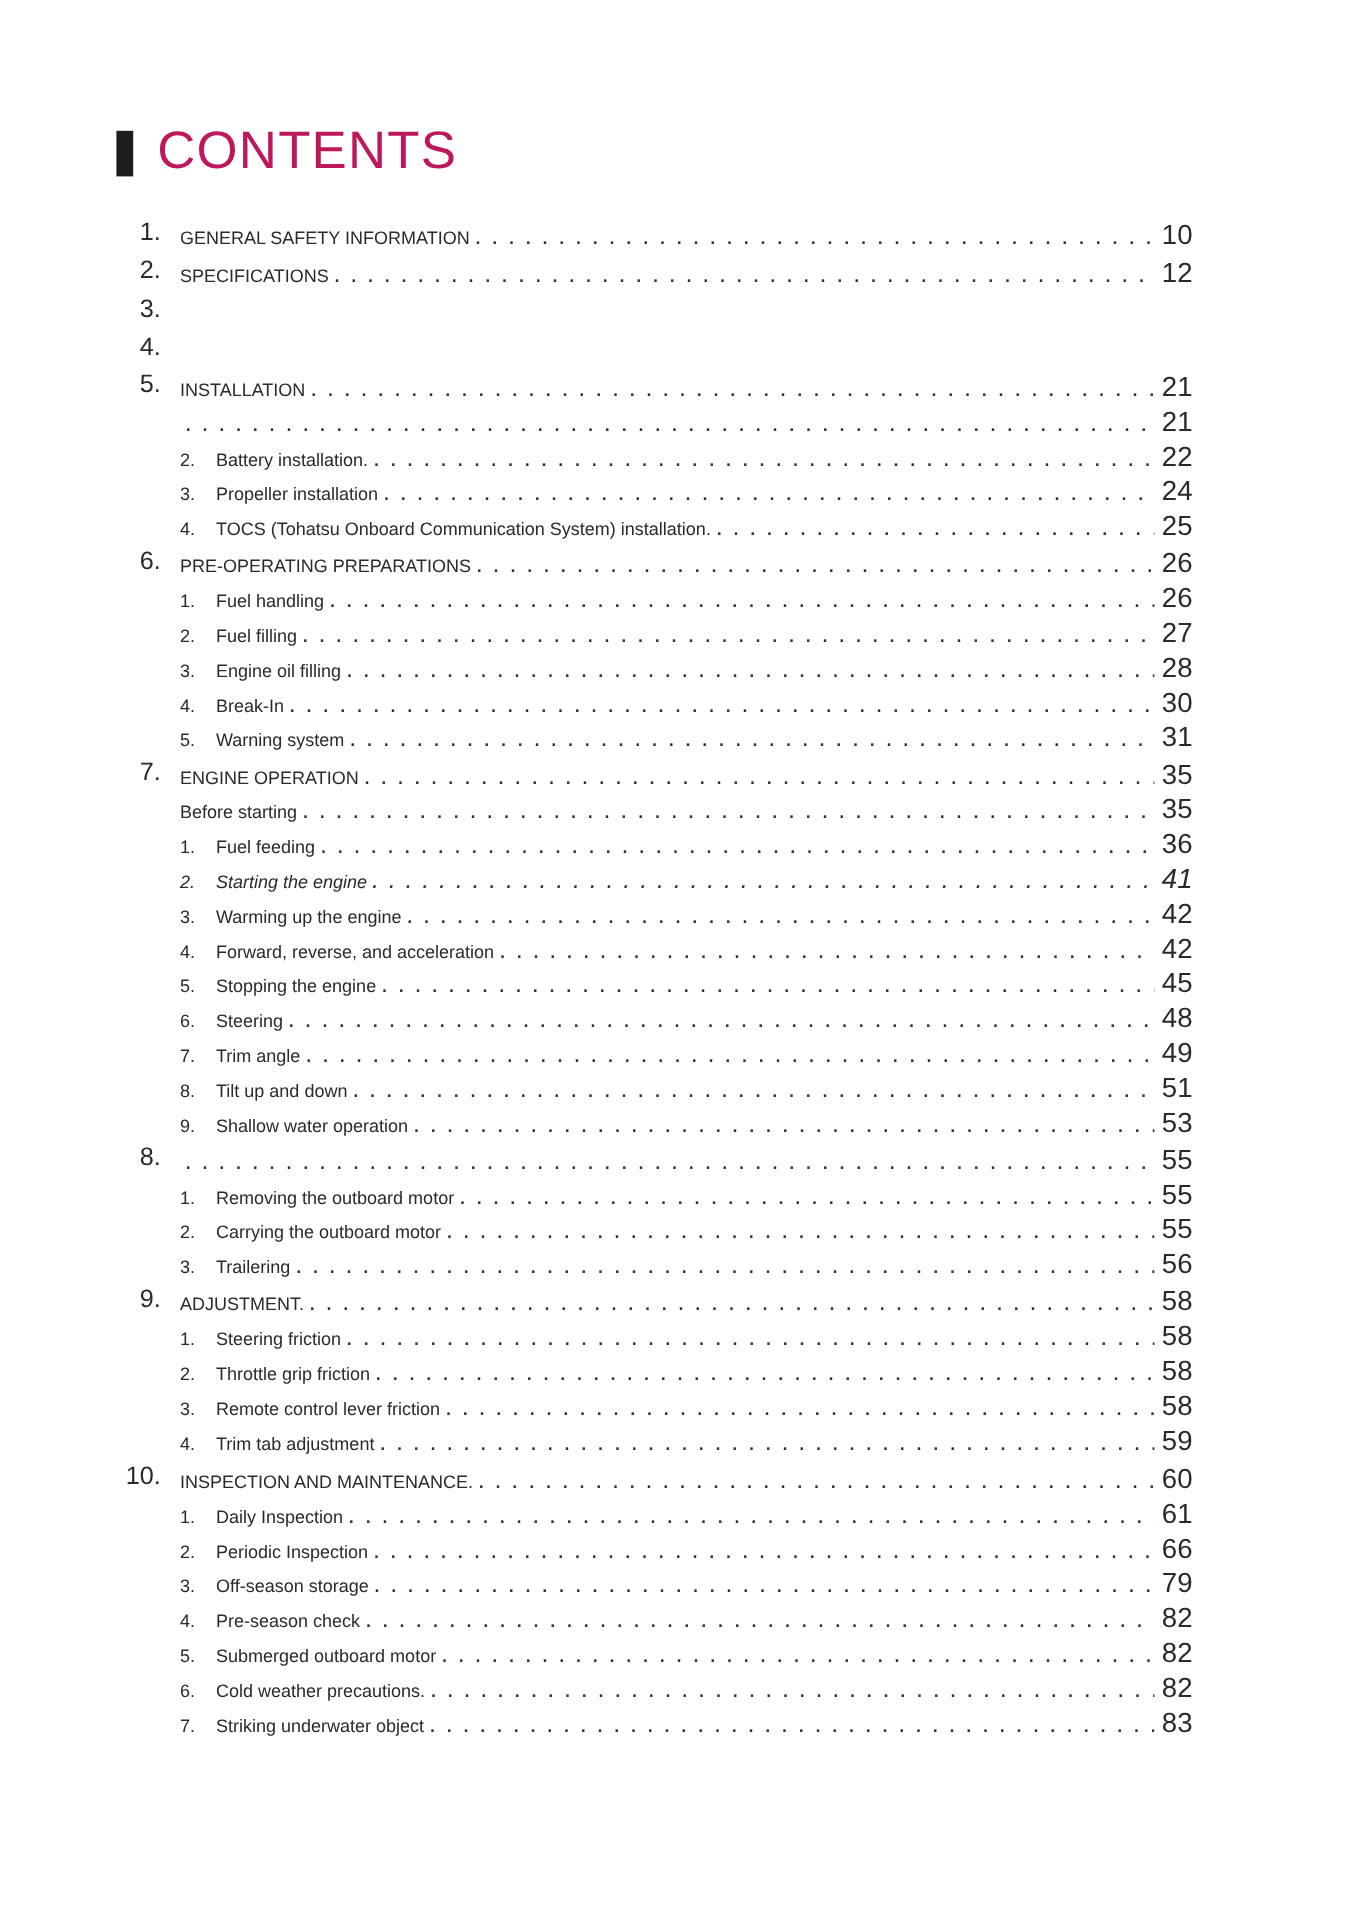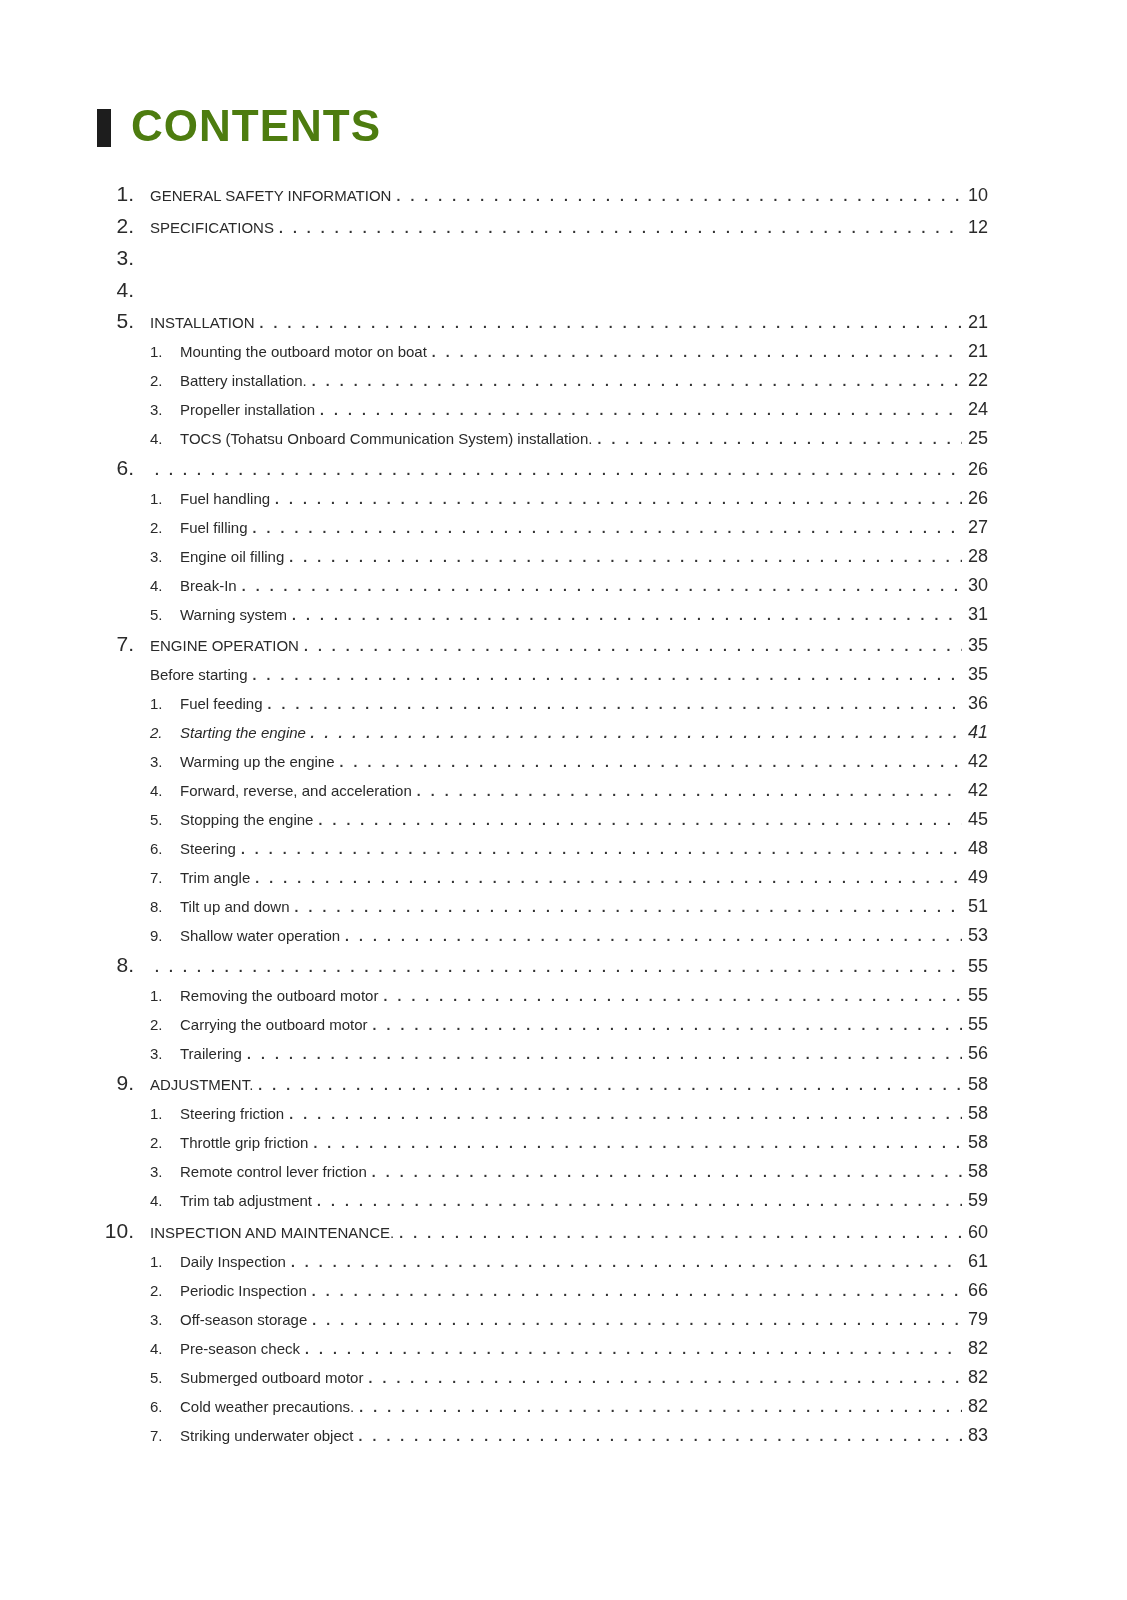--- a/index.html
+++ b/index.html
@@ -1,33 +1,33 @@
 <!DOCTYPE html>
 <html><head>
 <meta charset="utf-8">
 <style>
   html, body { margin: 0; padding: 0; background: #ffffff; }
   body { width: 1127px; height: 1600px; position: relative; overflow: hidden;
          font-family: "Liberation Sans", "DejaVu Sans", sans-serif; color: #222; }
   .title { position: absolute; left: 97px; top: 100px; height: 52px; display: flex; align-items: center; }
   .title-bar { width: 14px; height: 38px; background: #1d1d1d; margin-right: 20px; margin-top: 4px; }
-  .title-text { font-size: 44px; font-weight: 700; letter-spacing: 1px; color: #4d7c0f; }
+  .title-text { font-size: 44px; font-weight: 400; letter-spacing: 1px; color: #be185d; }
   .toc { position: absolute; left: 104px; top: 0; width: 890px; }
   .row { position: absolute; left: 0; width: 890px; height: 28px; display: flex; align-items: baseline; white-space: nowrap; overflow: hidden; }
   .num { position: absolute; left: 0; width: 40px; text-align: right; font-size: 21px; color: #2a2a2a; }
   .row.top .num { width: 30px; }
   .label-wrap { position: absolute; display: flex; align-items: baseline; right: 0; }
   .row.top .label-wrap { left: 46px; }
   .row.sub .label-wrap { left: 46px; }
   .label { font-size: 15px; color: #2a2a2a; flex: 0 0 auto; }
   .row.top .label { letter-spacing: 0px; }
   .subnum { display: inline-block; width: 30px; }
   .leader { flex: 1 1 auto; overflow: hidden; font-size: 21px; letter-spacing: 6.3px; color: #333; margin-left: 4px; }
   .leader::before { content: ". . . . . . . . . . . . . . . . . . . . . . . . . . . . . . . . . . . . . . . . . . . . . . . . . . . . . . . . . . . . . . . . . . . . . . . . . . . . . . . . . . . . . . . . . . . . . . . . . . . . . . . . . . . . . . . . . . . . . . . . . . . . . . . . . . . . . . . . . . . . . . . . . . . . . . . . . . . . . . . . . . . . . . . . . . . . . . . . . . . . . . . . . . . ."; letter-spacing: 0; word-spacing: 2.3px; }
-  .page { flex: 0 0 auto; font-size: 18px; color: #2a2a2a; margin-left: 6px; min-width: 26px; text-align: left; }
+  .page { flex: 0 0 auto; font-size: 23px; color: #2a2a2a; margin-left: 6px; min-width: 26px; text-align: center; }
 </style>
 </head>
 <body>
 
 <div class="title">
   <div class="title-bar"></div>
   <div class="title-text">CONTENTS</div>
 </div>
 
 <div class="toc" id="toc">
@@ -56,21 +56,20 @@
     <div class="row top" style="top: 309px;">
       <span class="num">5.</span>
       <div class="label-wrap">
         <span class="label"><span>INSTALLATION</span></span>
         <span class="leader"></span>
         <span class="page">21</span>
       </div>
     </div>
     <div class="row sub" style="top: 338px;">
       <div class="label-wrap">
-        <span class="label"><span class="subnum">1.</span><span>Mounting the outboard motor on boat</span></span>
         <span class="leader"></span>
         <span class="page">21</span>
       </div>
     </div>
     <div class="row sub" style="top: 367px;">
       <div class="label-wrap">
         <span class="label"><span class="subnum">2.</span><span>Battery installation.</span></span>
         <span class="leader"></span>
         <span class="page">22</span>
       </div>
@@ -85,20 +84,21 @@
     <div class="row sub" style="top: 425px;">
       <div class="label-wrap">
         <span class="label"><span class="subnum">4.</span><span>TOCS (Tohatsu Onboard Communication System) installation.</span></span>
         <span class="leader"></span>
         <span class="page">25</span>
       </div>
     </div>
     <div class="row top" style="top: 456px;">
       <span class="num">6.</span>
       <div class="label-wrap">
+        <span class="label"><span>PRE-OPERATING PREPARATIONS</span></span>
         <span class="leader"></span>
         <span class="page">26</span>
       </div>
     </div>
     <div class="row sub" style="top: 485px;">
       <div class="label-wrap">
         <span class="label"><span class="subnum">1.</span><span>Fuel handling</span></span>
         <span class="leader"></span>
         <span class="page">26</span>
       </div>

